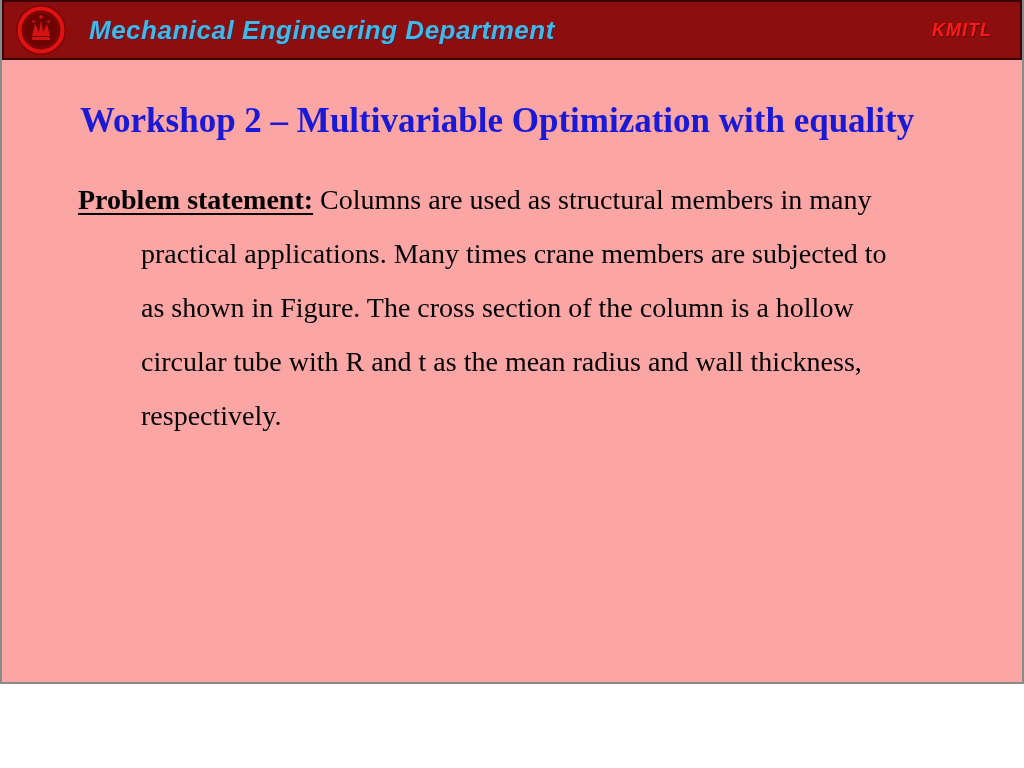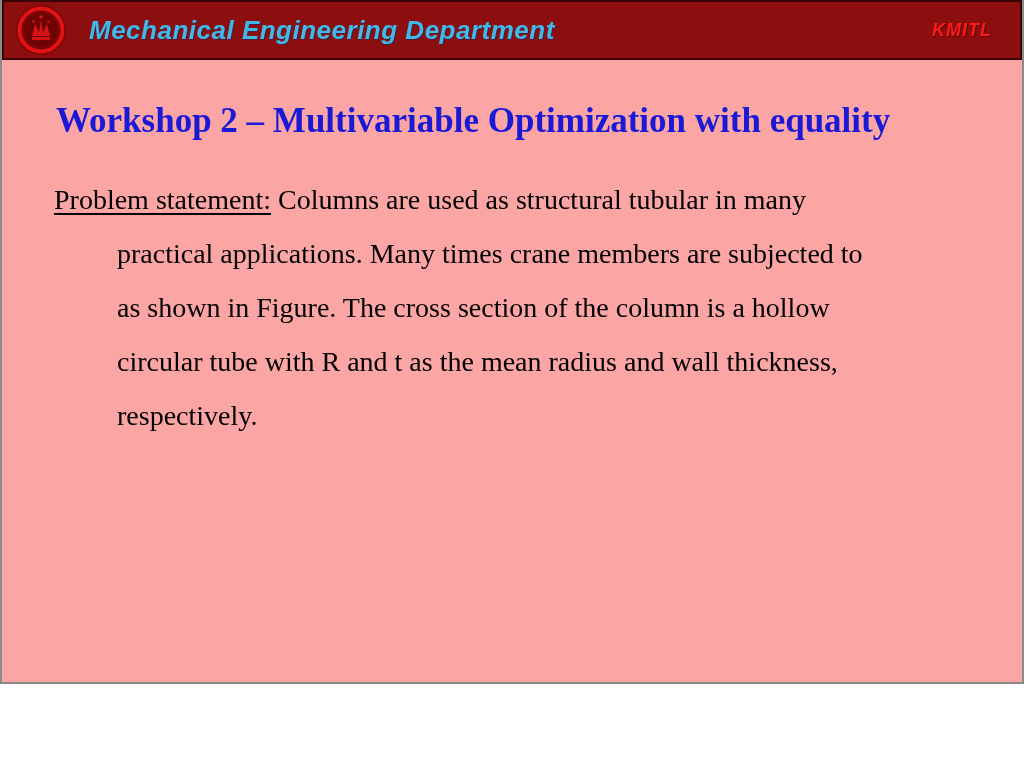--- a/index.html
+++ b/index.html
@@ -61,21 +61,21 @@
     text-shadow: 1px 1px 0 rgba(60, 0, 0, 0.6);
     white-space: nowrap;
   }
   
   .content {
     position: absolute;
     top: 60px;
     left: 0;
     right: 0;
     bottom: 0;
-    padding: 0 52px;
+    padding: 0 76px;
   }
   .title {
     margin: 26px 0 0 2px;
     font-size: 35px;
     font-weight: bold;
     color: var(--title-color);
     line-height: 70px;
   }
   .title .title-line {
     white-space: nowrap;
@@ -86,21 +86,21 @@
     color: var(--body-color);
     line-height: 54px;
   }
   .body-line {
     white-space: nowrap;
   }
   .body-line.cont {
     padding-left: 63px;
   }
   .label {
-    font-weight: normal;
+    font-weight: bold;
     text-decoration: underline;
     text-decoration-thickness: 2px;
     text-underline-offset: 4px;
   }
 </style>
 </head>
 <body>
 
 <div class="page">
 
@@ -121,21 +121,21 @@
   </div>
 
   <div class="content">
 
     <div class="title">
       <div class="title-line">Workshop 2 – Multivariable Optimization with equality</div>
     </div>
 
     <div class="body-block">
       <div class="body-line">
-        <span class="label">Problem statement:</span><span> Columns are used as structural tubular in many</span>
+        <span class="label">Problem statement:</span><span> Columns are used as structural members in many</span>
       </div>
       <div class="body-line cont">practical applications. Many times crane members are subjected to</div>
       <div class="body-line cont">as shown in Figure. The cross section of the column is a hollow</div>
       <div class="body-line cont">circular tube with R and t as the mean radius and wall thickness,</div>
       <div class="body-line cont">respectively.</div>
     </div>
 
   </div>
 </div>
 

